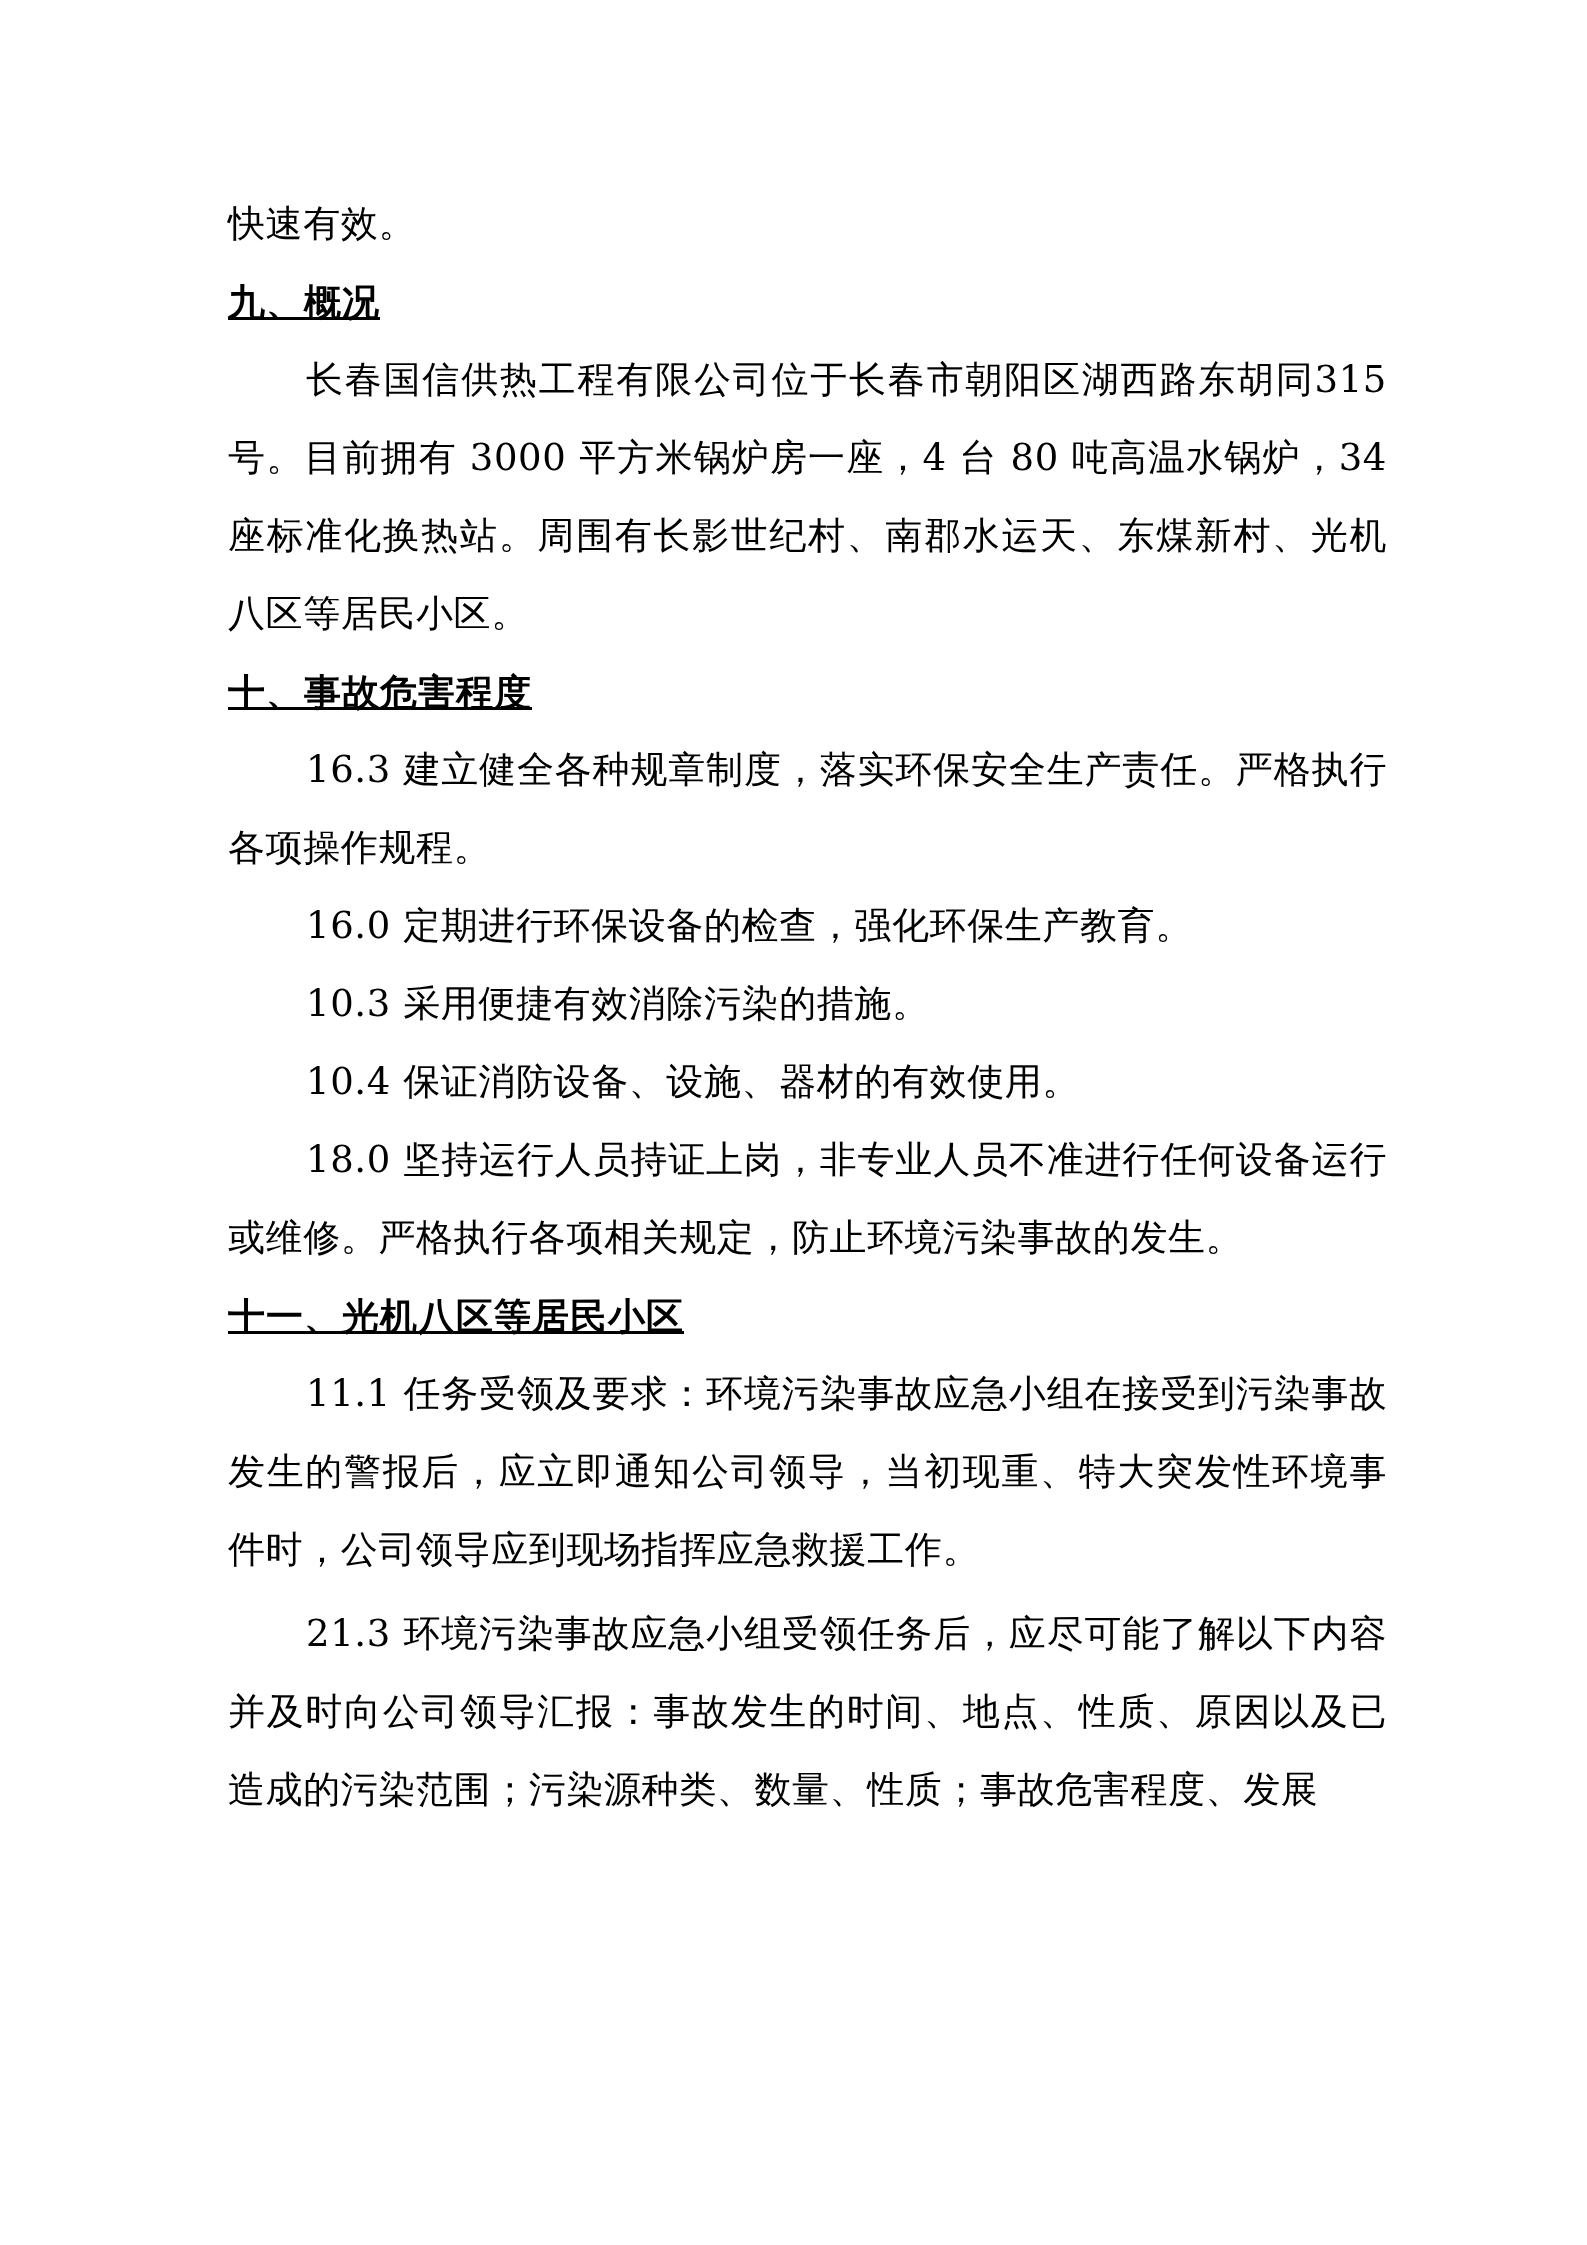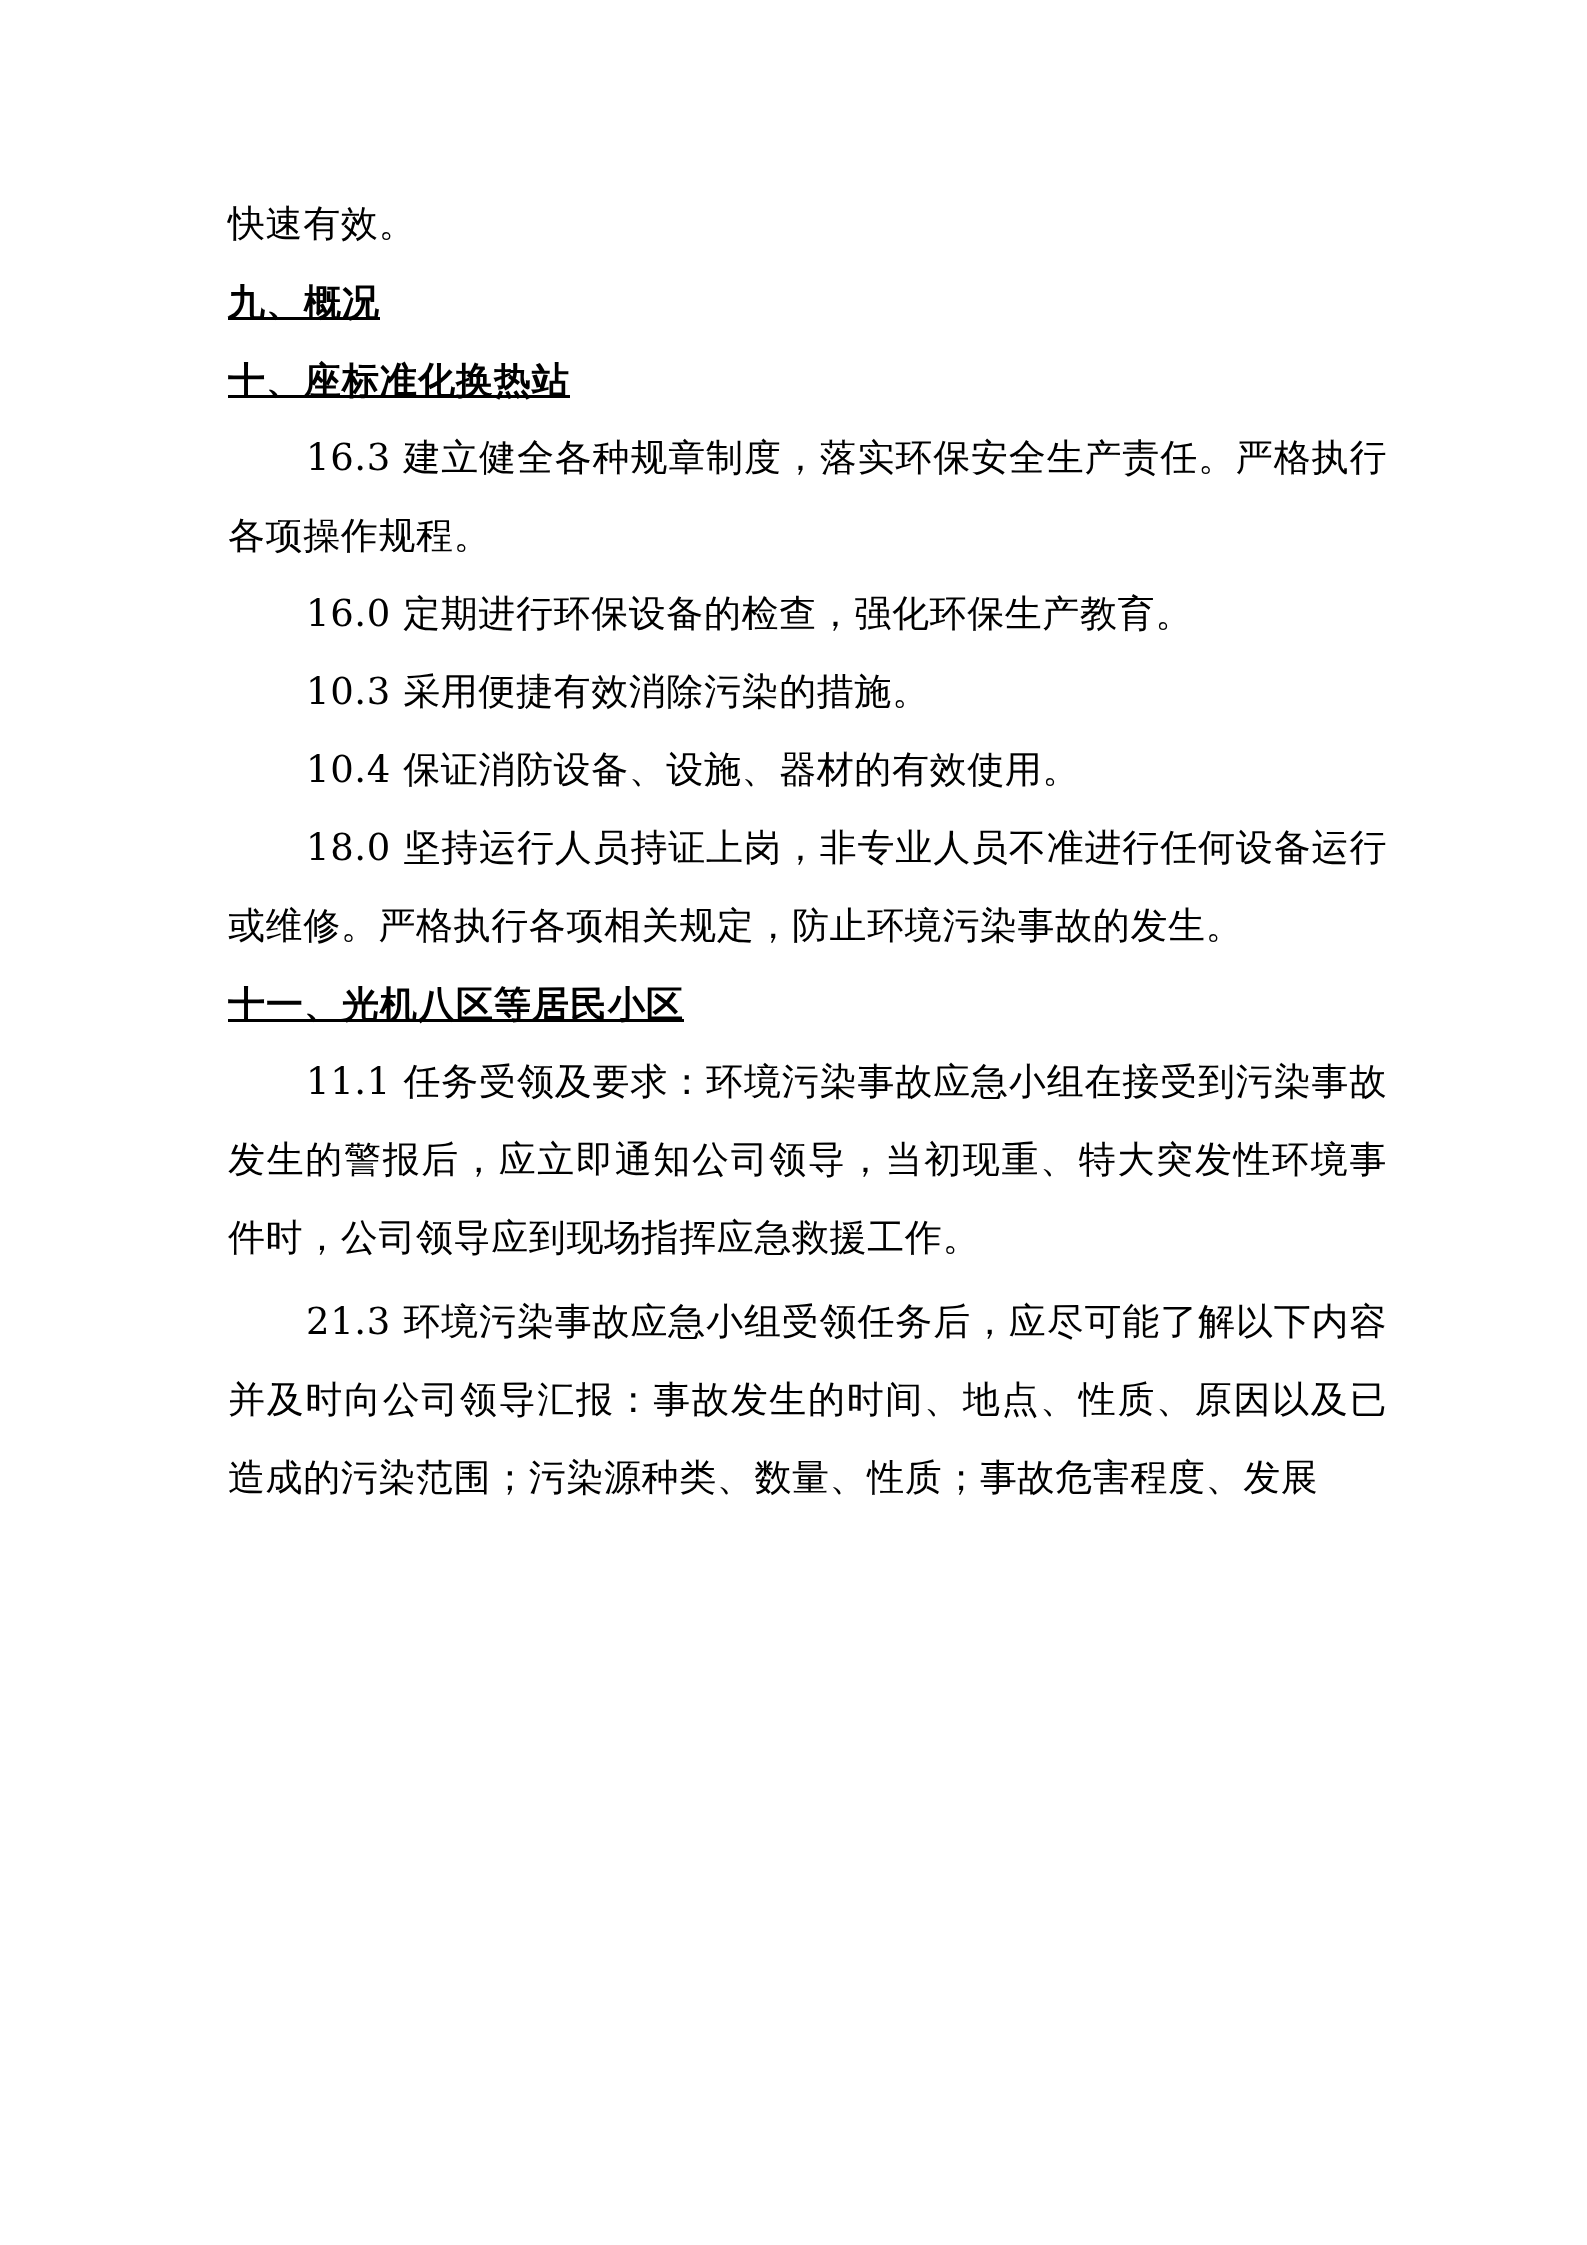--- a/index.html
+++ b/index.html
@@ -48,22 +48,23 @@
 </head>
 <body>
 
 <div class="page">
   <div class="doc-body">
 
     <p class="para">快速有效。</p>
 
     <h2 class="heading">九、概况</h2>
 
+    <p class="para indent">长春国信供热工程有限公司位于长春市朝阳区湖西路东胡同315号。目前拥有 3000 平方米锅炉房一座，4 台 80 吨高温水锅炉，34 座标准化换热站。周围有长影世纪村、南郡水运天、东煤新村、光机八区等居民小区。</p>
 
-    <h2 class="heading">十、座标准化换热站</h2>
+    <h2 class="heading">十、事故危害程度</h2>
 
     <p class="para indent">16.3 建立健全各种规章制度，落实环保安全生产责任。严格执行各项操作规程。</p>
     <p class="para indent">16.0 定期进行环保设备的检查，强化环保生产教育。</p>
     <p class="para indent">10.3 采用便捷有效消除污染的措施。</p>
     <p class="para indent">10.4 保证消防设备、设施、器材的有效使用。</p>
     <p class="para indent">18.0 坚持运行人员持证上岗，非专业人员不准进行任何设备运行或维修。严格执行各项相关规定，防止环境污染事故的发生。</p>
 
     <h2 class="heading">十一、光机八区等居民小区</h2>
 
     <p class="para indent">11.1 任务受领及要求：环境污染事故应急小组在接受到污染事故发生的警报后，应立即通知公司领导，当初现重、特大突发性环境事件时，公司领导应到现场指挥应急救援工作。</p>

